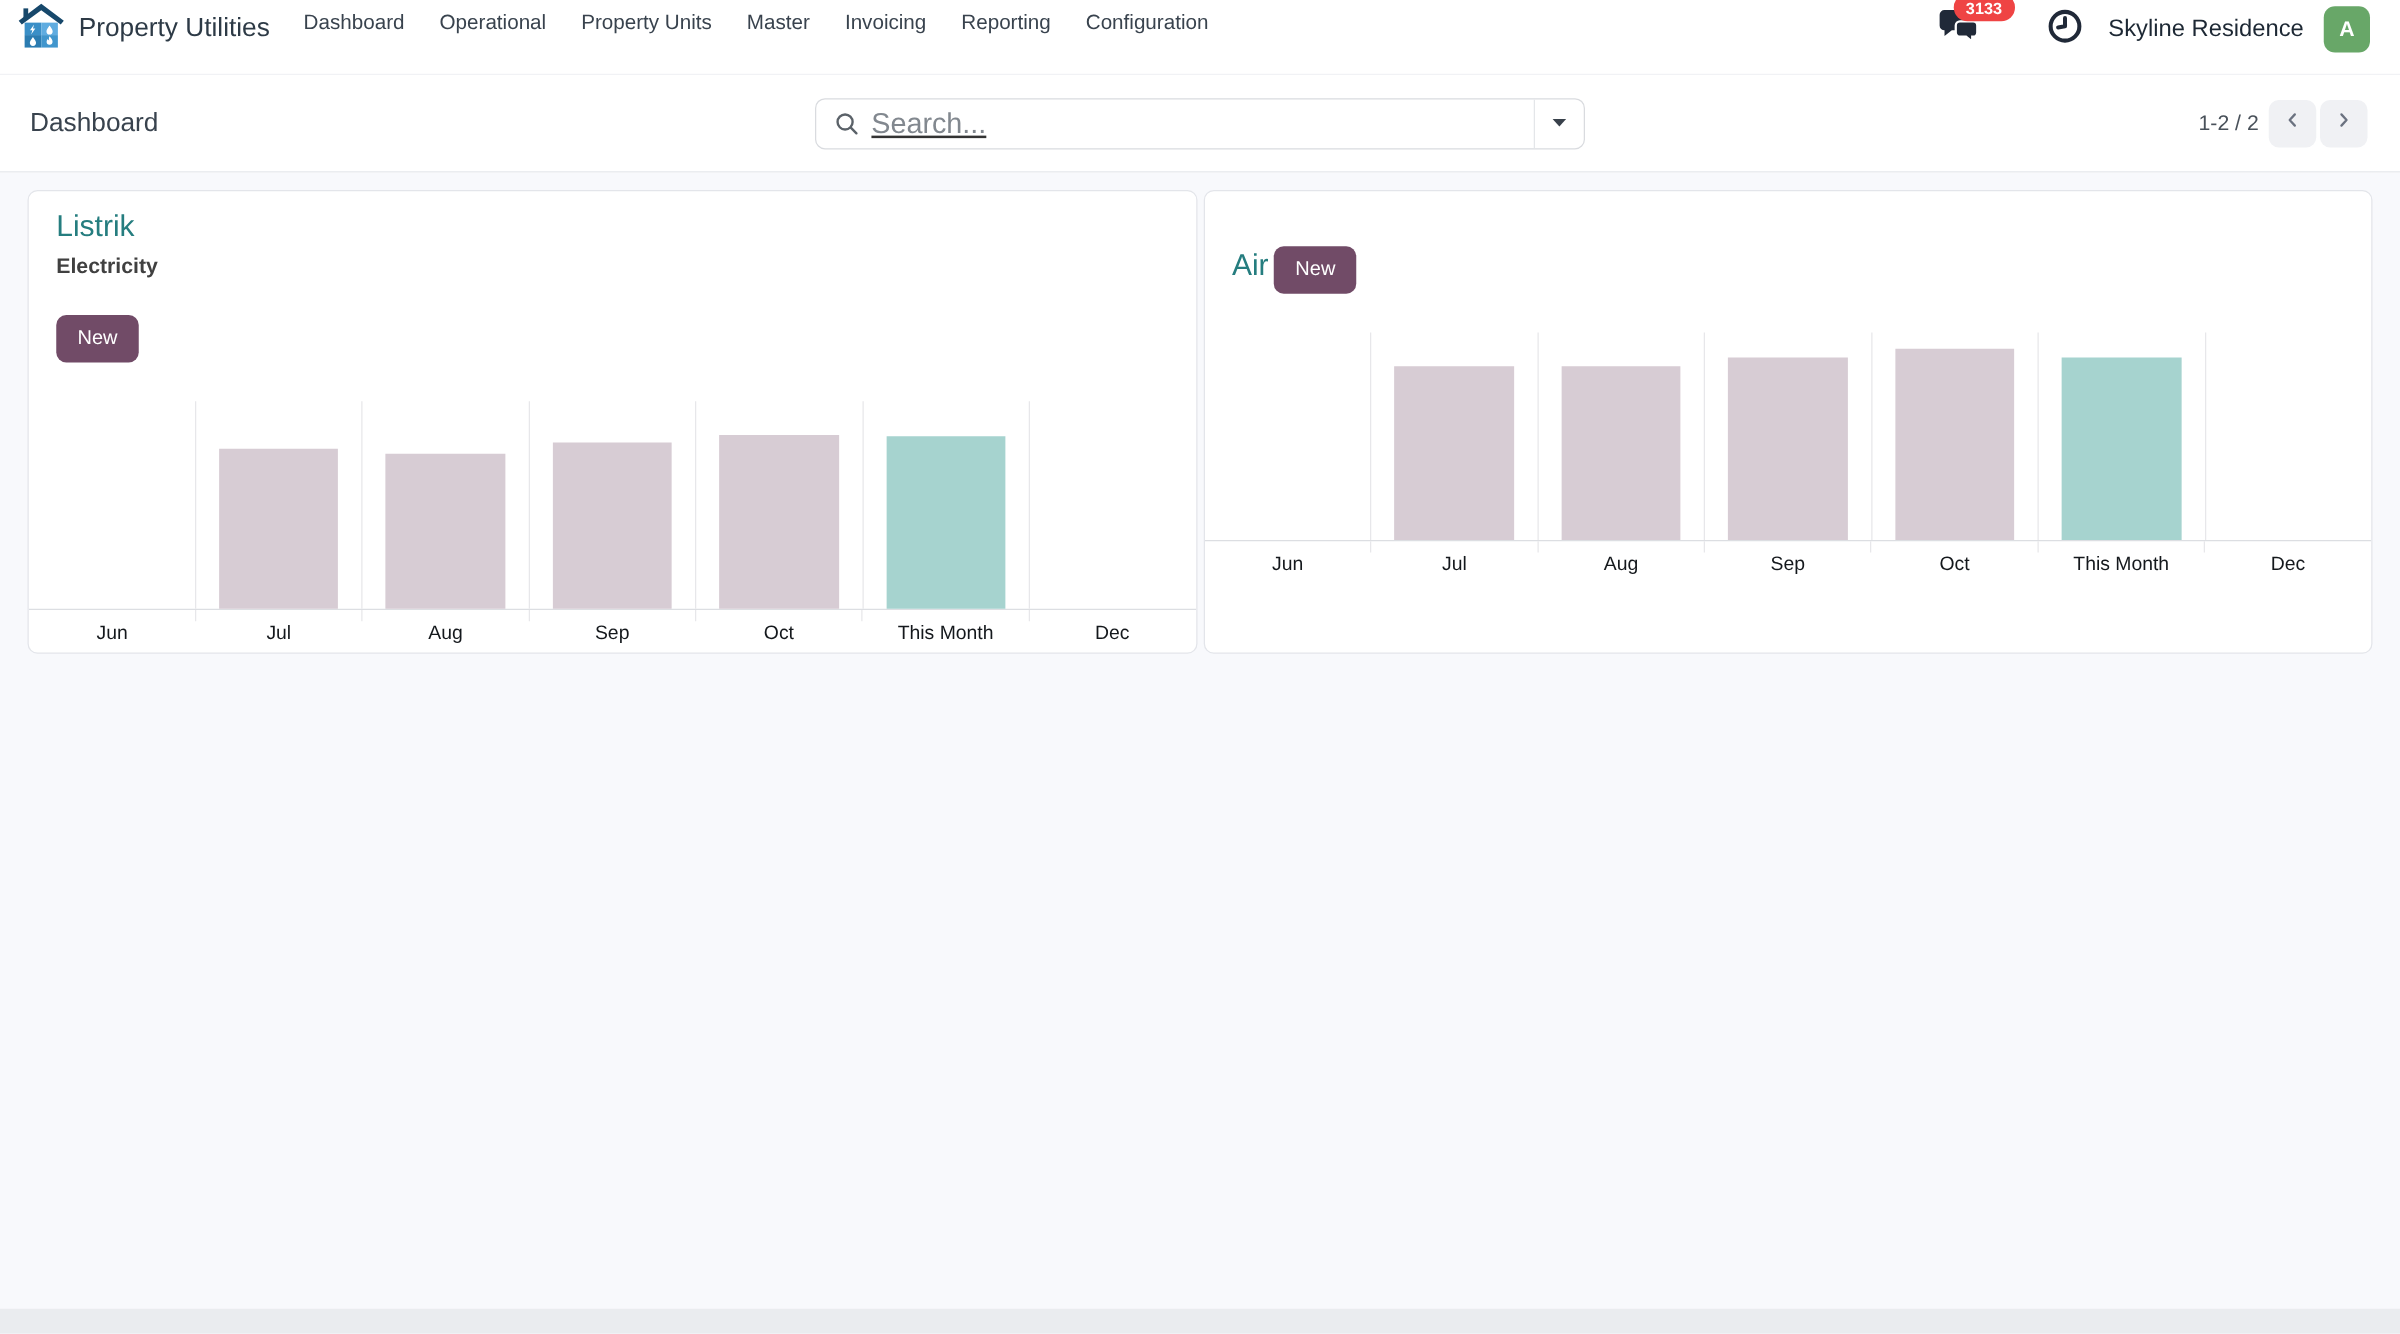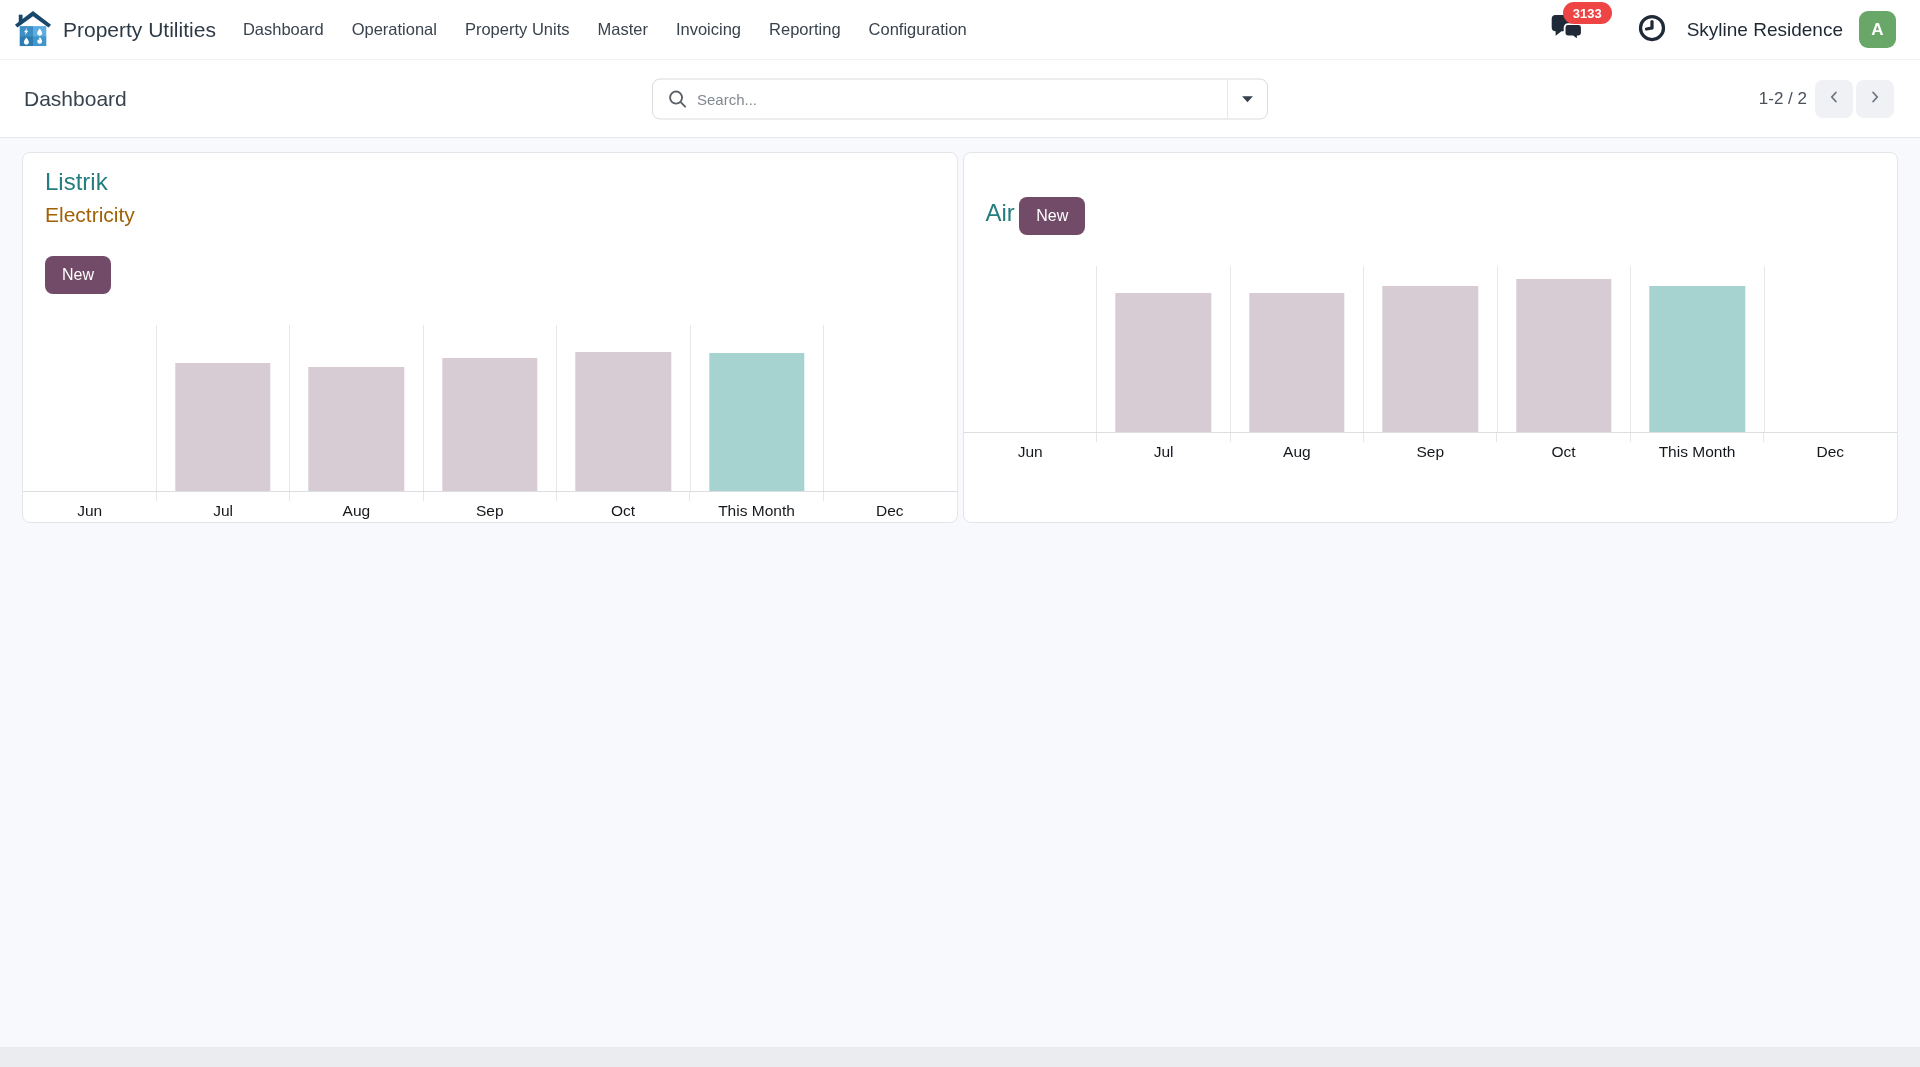--- a/index.html
+++ b/index.html
@@ -1,58 +1,58 @@
 <!DOCTYPE html>
 <html><head>
 <meta charset="utf-8">
 <style>
   * { box-sizing: border-box; margin: 0; padding: 0; }
   html,body { width:1920px; height:1067px; overflow:hidden; }
   body { font-family:"Liberation Sans", sans-serif; background:#f8f9fc; position:relative; }
 
   
   .header { background:#ffffff; }
-  .navbar { height:60px; display:flex; align-items:center; padding:0 24px 0 14px; border-bottom:1px solid #f1f2f5; }
+  .navbar { height:60px; display:flex; align-items:flex-start; padding:0 24px 0 14px; border-bottom:1px solid #f1f2f5; }
   .logo-btn { display:flex; align-items:center; cursor:pointer; }
   .brand { font-size:21px; font-weight:500; color:#2d3a46; margin-left:11px; white-space:nowrap; }
   .menu { display:flex; align-items:center; margin-left:13px; }
   .menu-item { padding:9px 14px; font-size:16.5px; color:#39434e; cursor:pointer; border-radius:6px; white-space:nowrap; }
   .nav-right { margin-left:auto; display:flex; align-items:center; }
   .icon-btn { position:relative; padding:6px 8px; cursor:pointer; display:flex; align-items:center; }
   .badge { position:absolute; top:-5px; left:20px; background:#ef4444; color:#fff; font-size:13px;
            font-weight:700; line-height:1; padding:5px 10px 4px; border-radius:11px; }
   .clock-btn { margin-left:36px; }
   .company { font-size:19px; color:#1d2834; margin:0 16px 0 12px; cursor:pointer; white-space:nowrap; }
   .avatar { width:37px; height:37px; border-radius:9px; background:#68a768; color:#fff; display:flex;
             align-items:center; justify-content:center; font-size:17px; font-weight:700; cursor:pointer; }
 
   
   .control { height:78px; display:flex; align-items:center; padding:0 26px 0 24px; position:relative;
              border-bottom:1px solid #e5e7ec; background:#fff; }
   .breadcrumb { font-size:21px; color:#39434e; }
   .search { position:absolute; left:652px; top:50%; transform:translateY(-50%); width:616px; height:41px;
             background:#fff; border:1px solid #d9dbdf; border-radius:8px; display:flex; align-items:center; overflow:hidden; }
   .search-icon-wrap { padding:0 9px 0 14px; display:flex; align-items:center; }
-  .search input { flex:1; border:0; outline:0; font-size:15px; color:#333; background:transparent; font-family:inherit; }
+  .search input { flex:1; border:0; outline:0; font-size:23px; color:#333; background:transparent; font-family:inherit;text-decoration:underline; }
   .search input::placeholder { color:#82888f; }
   .search-toggle { width:40px; align-self:stretch; border-left:1px solid #e4e6e9; display:flex;
                    align-items:center; justify-content:center; cursor:pointer; }
   .pager { margin-left:auto; display:flex; align-items:center; gap:8px; }
   .pager-text { font-size:17px; color:#49515a; cursor:pointer; }
   .pager-btns { display:flex; gap:3px; }
   .pager-btn { width:38px; height:38px; border-radius:8px; background:#f0f1f4; display:flex;
                align-items:center; justify-content:center; cursor:pointer; }
 
   
   .content { padding:14px 22px 0; display:flex; gap:5px; }
   .card { flex:1; background:#fff; border:1px solid #e3e5ea; border-radius:8px; height:371px;
           display:flex; flex-direction:column; overflow:hidden; }
   .card-head { padding:15px 22px 0; }
   .card-title { font-size:24px; font-weight:500; color:#257d7f; cursor:pointer; display:inline-block; }
-  .card-sub { font-size:21px; color:#a16207; margin-top:7px; }
+  .card-sub { font-size:17px; color:#404040; margin-top:7px;font-weight:bold; }
   .btn-new { margin-top:29px; display:inline-block; background:#714b67; color:#fff; font-size:16px;
              font-weight:500; padding:10px 17px; border-radius:8px; border:0; cursor:pointer; font-family:inherit; }
 
   
   .chart { margin-top:31px; flex:1; display:flex; flex-direction:column;justify-content:center; }
   .plot { height:167px; display:flex; border-bottom:1px solid #dcdee2; }
   .slot { flex:1; position:relative; }
   .slot + .slot { border-left:1px solid #e7e7ea; }
   .bar { position:absolute; bottom:0; left:50%; transform:translateX(-50%); width:72%; cursor:pointer; }
   .labels { display:flex; flex:1; }

